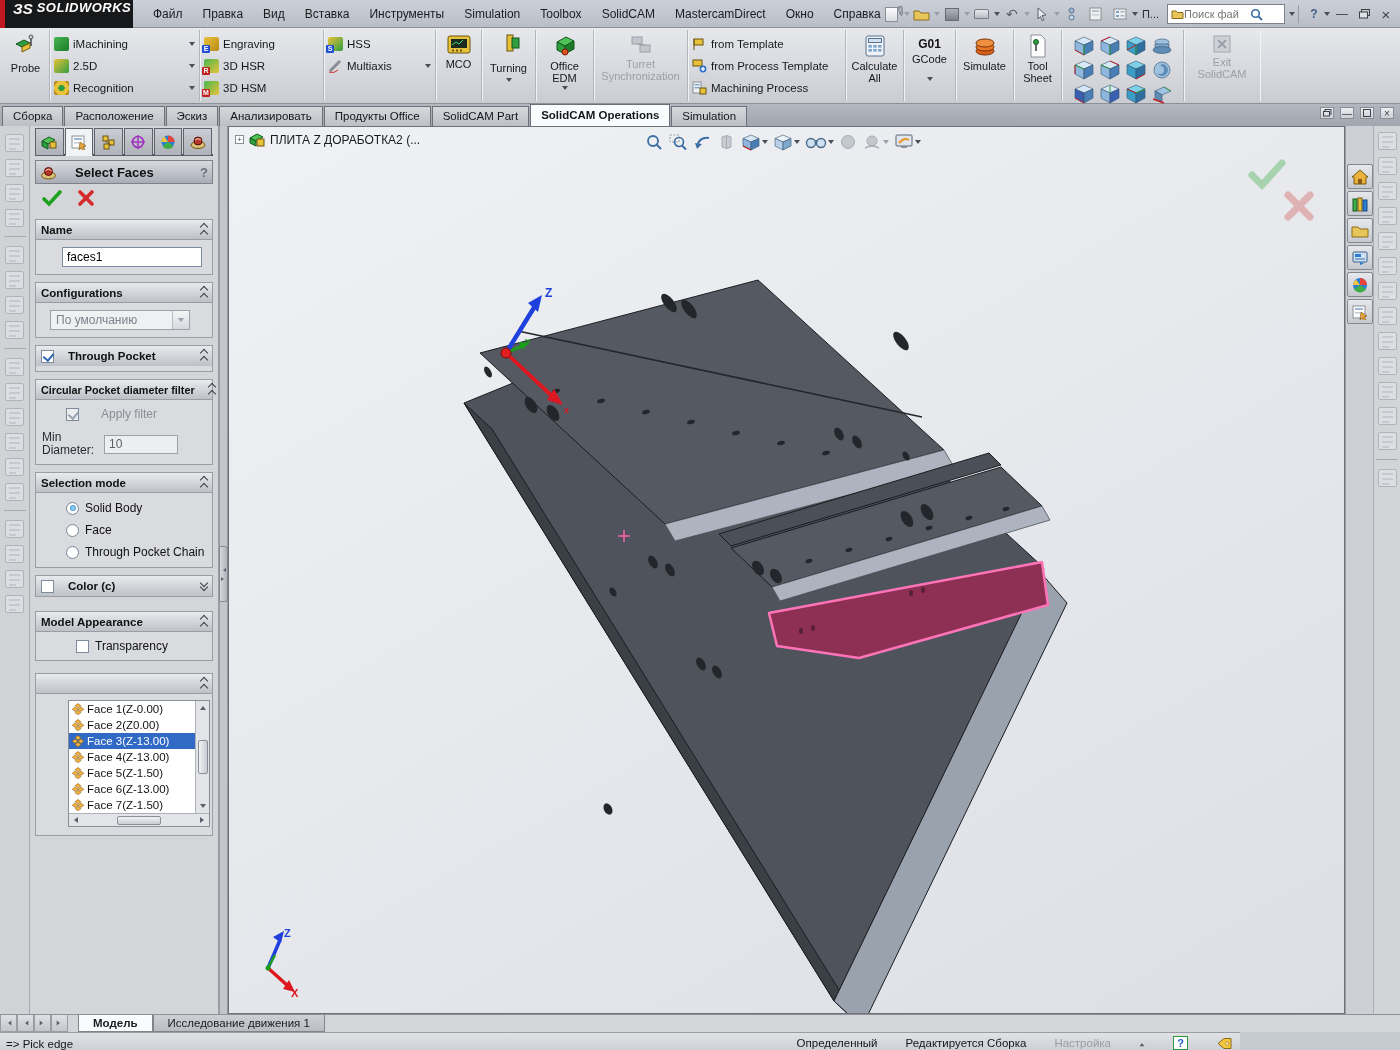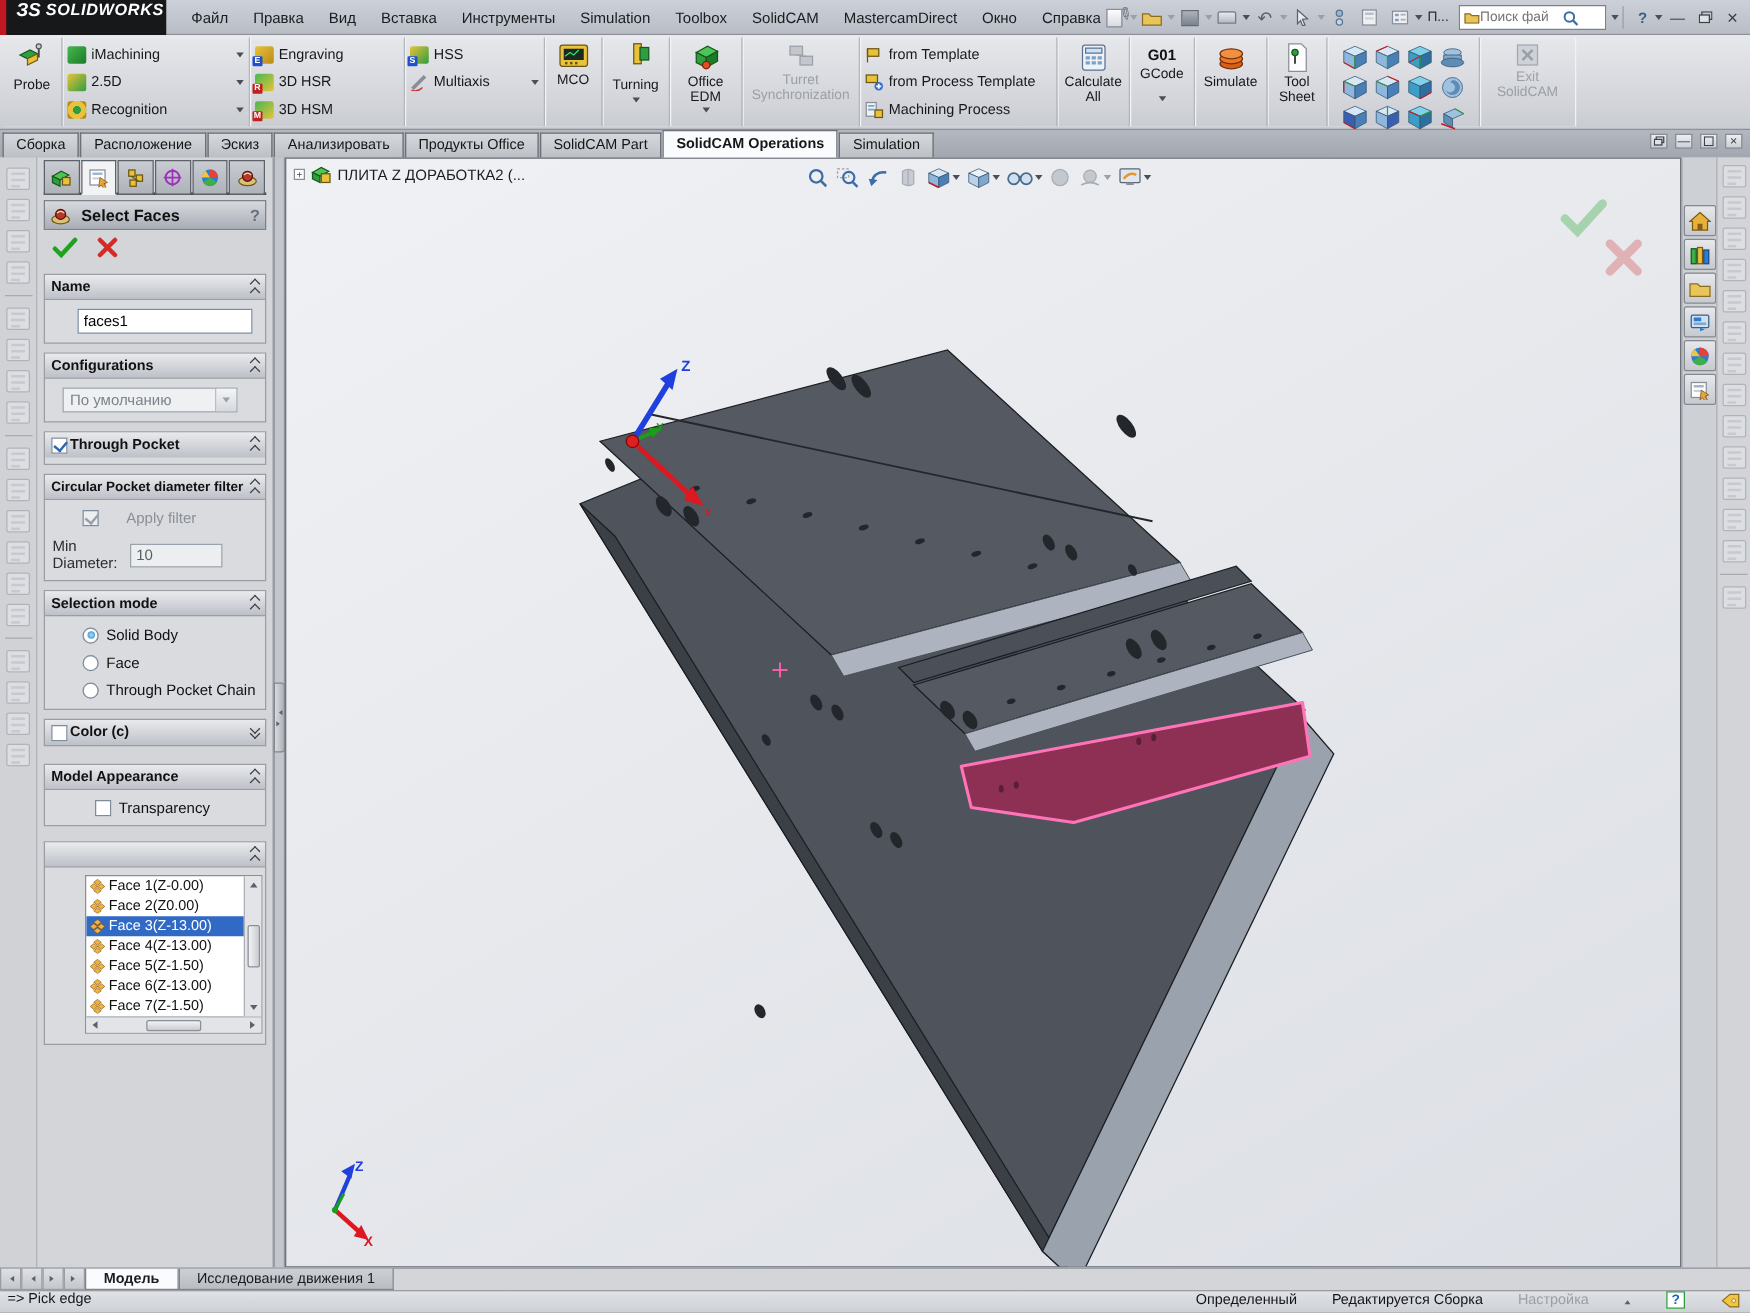--- a/index.html
+++ b/index.html
@@ -50,26 +50,26 @@
 .ph-ic{width:19px;height:18px;border:1px solid #b0b4ba;background:
  linear-gradient(#c6c9cf,#c6c9cf) 3px 3px/11px 2px no-repeat,
  linear-gradient(#c6c9cf,#c6c9cf) 3px 8px/11px 2px no-repeat,
  linear-gradient(#c6c9cf,#c6c9cf) 3px 13px/7px 2px no-repeat,#dcdee2;border-radius:2px}
 .ph-sep{width:22px;height:1px;background:#a7aab0;margin:2px 0}
 
 #panel{position:absolute;left:30px;top:0;width:190px;height:888px;background:#d3d5d9;border-right:2px solid #9a9da3;padding:2px 5px}
 #ptabs{display:flex;height:28px;border-bottom:2px solid #3c4450}
 .ptab{flex:1;height:28px;display:flex;align-items:center;justify-content:center;background:linear-gradient(#c9ccd2,#aeb2b9);border:1px solid #5c616a;margin-right:1px}
 .ptab.active{background:#f2f3f5;border-bottom:1px solid #f2f3f5}
-#cmdhdr{height:24px;margin-top:4px;background:linear-gradient(#d8dade,#a8adb6);border:1px solid #7d828b;display:flex;align-items:center;padding:0 4px;gap:8px}
+#cmdhdr{height:24px;margin-top:4px;background:linear-gradient(#d8dade,#a8adb6);border:1px solid #7d828b;display:flex;align-items:center;padding:0 4px;gap:18px}
 #cmdhdr .t{font-weight:bold;font-size:13px;flex:1}
 #cmdhdr .q{color:#6a7079;font-weight:bold;font-size:13px}
 #okrow{display:flex;gap:14px;padding:5px 6px;align-items:center}
 .grp{margin-top:7px;border:1px solid #9a9da4;background:#dadbdf}
-.grp-h{height:20px;background:linear-gradient(#e9eaed,#bdc1c8);border-bottom:1px solid #9a9da4;display:flex;align-items:center;padding:0 5px;gap:2px}
+.grp-h{height:20px;background:linear-gradient(#e9eaed,#bdc1c8);border-bottom:1px solid #9a9da4;display:flex;align-items:center;padding:0 5px;gap:14px}
 .grp-h .t{font-weight:bold;font-size:11.5px;flex:1;white-space:nowrap}
 .grp-b{padding:7px 6px}
 .chv{display:inline-block;width:6px;height:6px;border-right:1.6px solid #3a3f46;border-bottom:1.6px solid #3a3f46}
 .chv.up{transform:rotate(-135deg);margin-top:3px}
 .chv.dn{transform:rotate(45deg);margin-bottom:3px}
 .chvstack{display:flex;flex-direction:column;align-items:center;line-height:0}
 .chvstack .chv{margin:-2px 0 0 0}
 .chvstack .chv.up{margin-top:1px}
 input.txt{width:140px;height:20px;border:1px solid #7a8aa0;font-size:12px;padding:0 4px;font-family:"Liberation Sans",sans-serif;background:#fff}
 .selbox{width:140px;height:20px;border:1px solid #9aa2ac;background:#eef0f2;color:#7d838c;font-size:12px;display:flex;align-items:center;padding-left:5px;margin-left:12px}
@@ -107,21 +107,21 @@
 #confirmcorner{position:absolute;right:25px;top:28px;z-index:5;opacity:.38}
 
 #taskpane{position:absolute;left:1345px;top:0;width:28px;height:888px;background:#cdd0d5;border-left:1px solid #9a9da3;display:flex;flex-direction:column;align-items:center;padding-top:38px;gap:2px}
 .tp-btn{width:26px;height:25px;background:linear-gradient(#e6e8eb,#c6c9cf);border:1px solid #84888f;display:flex;align-items:center;justify-content:center;border-radius:2px}
 #rightstrip{position:absolute;left:1373px;top:0;width:27px;height:888px;background:#d2d4d8;border-left:1px solid #aaadb3;display:flex;flex-direction:column;align-items:center;padding-top:6px;gap:7px}
 
 #bottomtabs{position:absolute;left:0;top:1014px;width:1400px;height:18px;background:#d3d5d9;border-top:1px solid #8e9198;display:flex;align-items:stretch}
 .navbtn{width:17px;display:flex;align-items:center;justify-content:center;background:linear-gradient(#dfe1e5,#c3c6cc);border:1px solid #9a9da3;border-top:none}
 .btab{padding:2px 14px;font-size:11.5px;background:linear-gradient(#cdd0d5,#b9bdc3);border:1px solid #80848b;border-top:none;color:#1a1c20;white-space:nowrap}
 .btab.active{background:#fafbfc;font-weight:bold}
-#statusbar{position:absolute;left:0;top:1032px;width:1400px;height:18px;background:linear-gradient(#e0e2e5,#cdd0d5);border-top:1px solid #9a9da3;display:flex;align-items:flex-start;font-size:11.5px;padding:0 6px;color:#14161a}
+#statusbar{position:absolute;left:0;top:1032px;width:1240px;height:18px;background:linear-gradient(#e0e2e5,#cdd0d5);border-top:1px solid #9a9da3;display:flex;align-items:flex-end;font-size:11.5px;padding:0 6px;color:#14161a}
 #statusbar .right{margin-left:auto;display:flex;align-items:center;gap:28px}
 #statusbar .gray{color:#9aa0a8}
 #helpbox{width:15px;height:14px;background:#fff;border:1px solid #2c9a3e;color:#1f5fbf;font-weight:bold;font-size:11px;display:flex;align-items:center;justify-content:center}
 </style>
 </head>
 <body>
 
 <div id="root">
 
   <div id="menubar">
@@ -1096,21 +1096,21 @@
       </span>
     <span class="navbtn">
         <span class="sarr lf" style="transform:scale(.8)"></span>
       </span>
     <span class="navbtn">
         <span class="sarr rt" style="transform:scale(.8)"></span>
       </span>
     <span class="navbtn">
         <span class="sarr rt" style="transform:scale(.8)"></span>
       </span>
-    <span class="btab active" style="margin-left:0">Модель</span>
+    <span class="btab active" style="margin-left:10px">Модель</span>
     <span class="btab">Исследование движения 1</span>
   </div>
 
   <div id="statusbar">
     <span>=&gt; Pick edge</span>
     <span class="right">
       <span>Определенный</span>
       <span>Редактируется Сборка</span>
       <span class="gray">Настройка</span>
       <span class="sarr up" style="transform:scale(.8)"></span>

